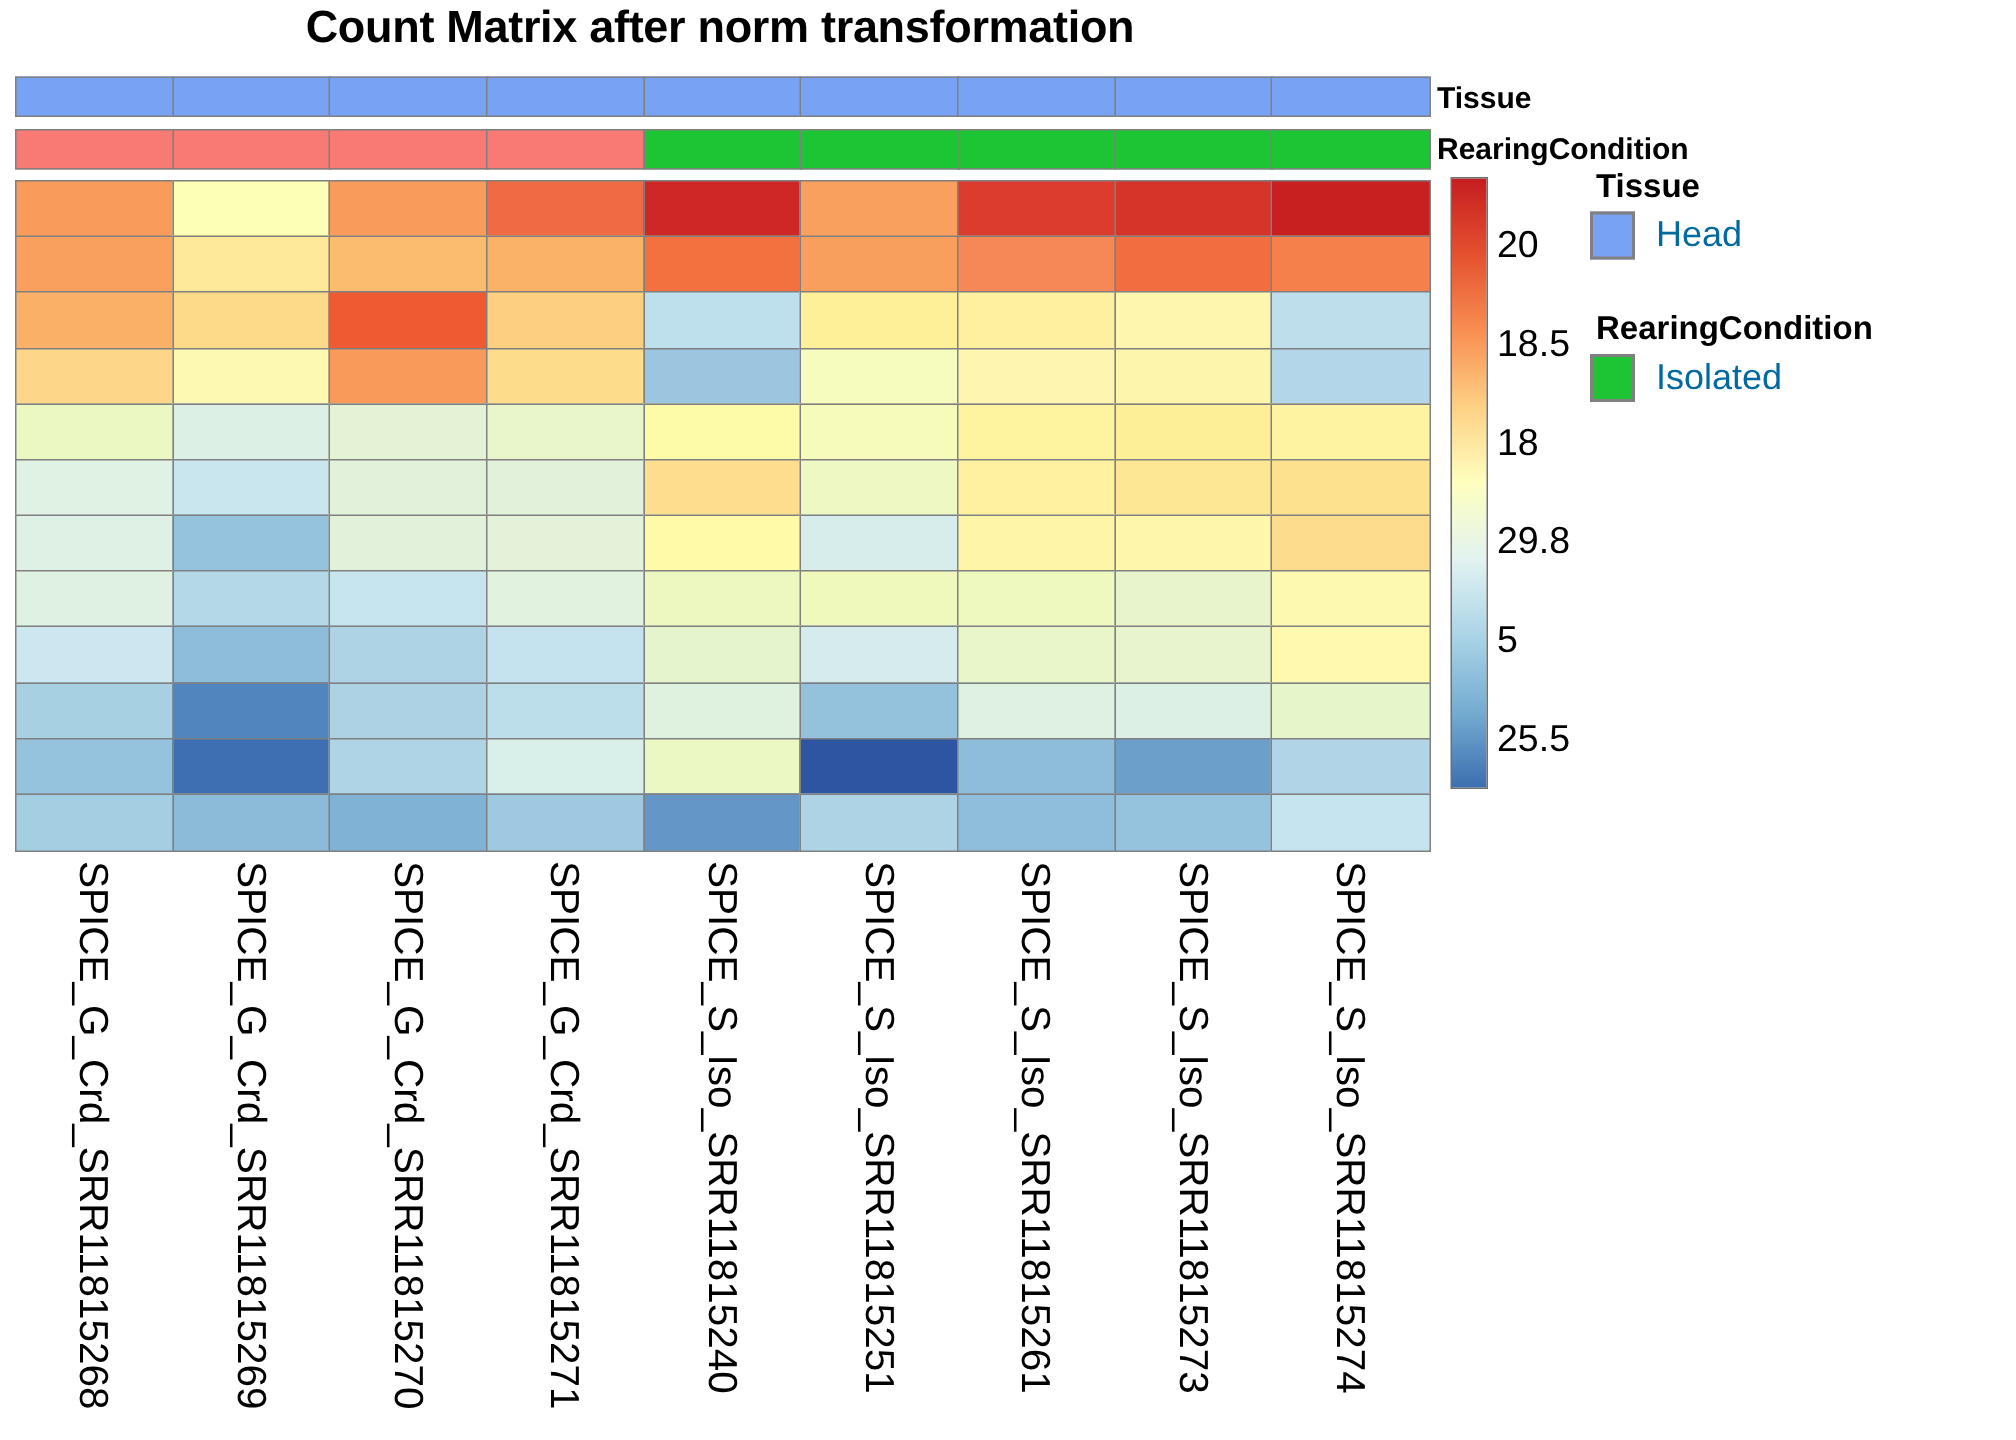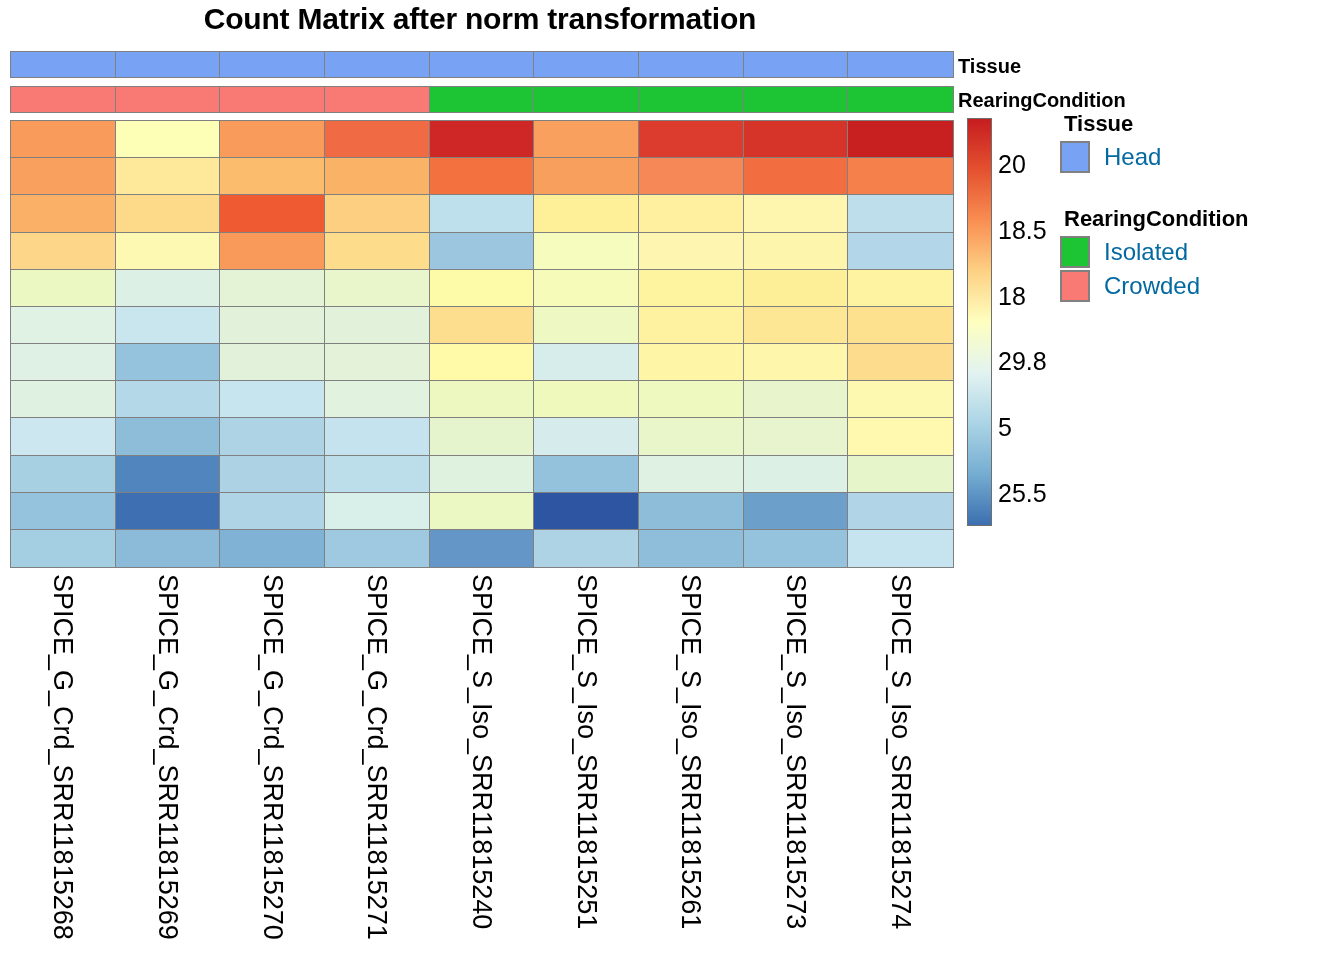--- a/index.html
+++ b/index.html
@@ -395,20 +395,16 @@
       </div>
   </div>
 
   <div class="legend-block" id="legend-rearing">
     <div class="legend-title">RearingCondition</div>
     <div id="legend-rearing-items">
         <div class="legend-item">
           <div class="legend-swatch" style="background: rgb(29, 196, 51);"></div>
           <div class="legend-label">Isolated</div>
         </div>
-        <div class="legend-item">
-          <div class="legend-swatch" style="background: rgb(249, 122, 116);"></div>
-          <div class="legend-label">Crowded</div>
-        </div>
       </div>
   </div>
 
 </div>
 
 </body></html>

